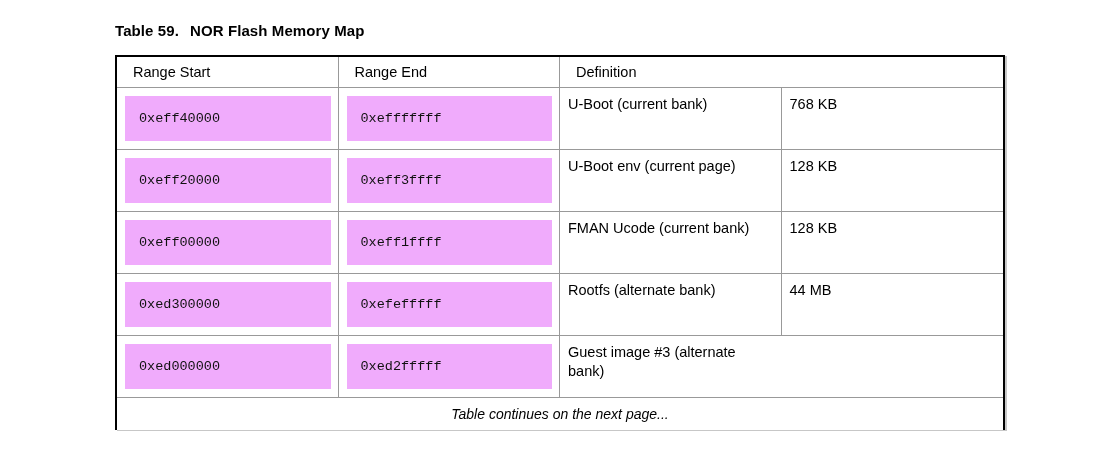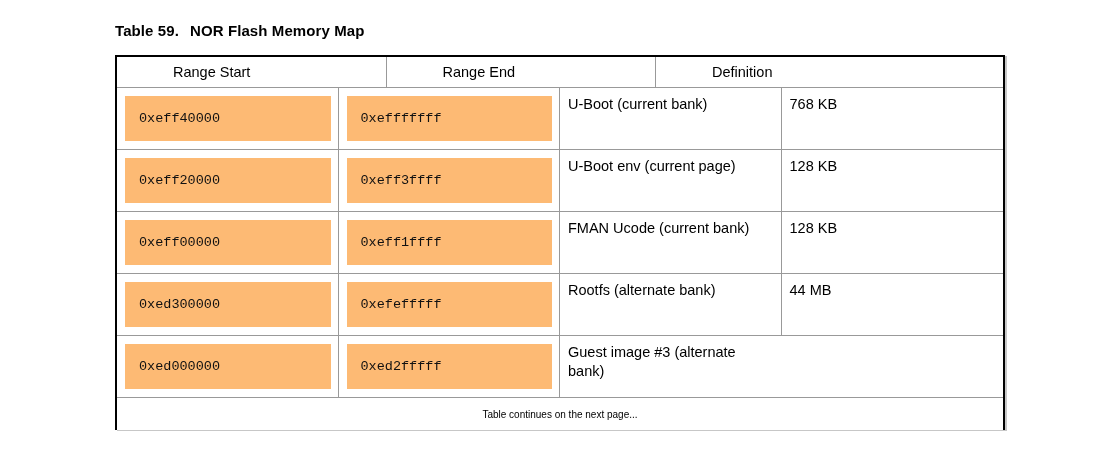--- a/index.html
+++ b/index.html
@@ -41,40 +41,39 @@
     height: 31px;
     box-sizing: border-box;
     border-bottom: 1px solid #999999;
   }
   .hdr-cell {
     width: 25%;
     box-sizing: border-box;
     border-right: 1px solid #999999;
     display: flex;
     align-items: center;
-    padding-left: 8px;
+    padding-left: 16px;
     font-size: 14.5px;
-    margin-left: 48px;
   }
   .hdr-cell:last-child { border-right: none; }
   .row {
     display: flex;
     height: 62px;
     box-sizing: border-box;
     border-bottom: 1px solid #999999;
   }
   .cell {
     width: 25%;
     box-sizing: border-box;
     border-right: 1px solid #999999;
   }
   .cell:last-child { border-right: none; }
   .code-cell { padding: 8px 7px 8px 8px; }
   .chip {
-    background: #fdba74;
+    background: #f0abfc;
     height: 100%;
     box-sizing: border-box;
     display: flex;
     align-items: center;
     padding-left: 14px;
     font-family: "Liberation Mono", "DejaVu Sans Mono", monospace;
     font-size: 13.5px;
     color: #111111;
     white-space: nowrap;
   }
@@ -82,21 +81,22 @@
     padding: 7px 12px 0 8px;
     font-size: 14.5px;
     line-height: 19px;
   }
   .foot-row {
     height: 32px;
     box-sizing: border-box;
     display: flex;
     align-items: center;
     justify-content: center;
-    font-size: 10px;
+    font-size: 14px;
+    font-style: italic;
   }
 </style>
 </head>
 <body>
 
 <div class="doc">
 
   <div class="title">
     <span class="tlabel">Table 59.</span><span>NOR Flash Memory Map</span>
   </div>

